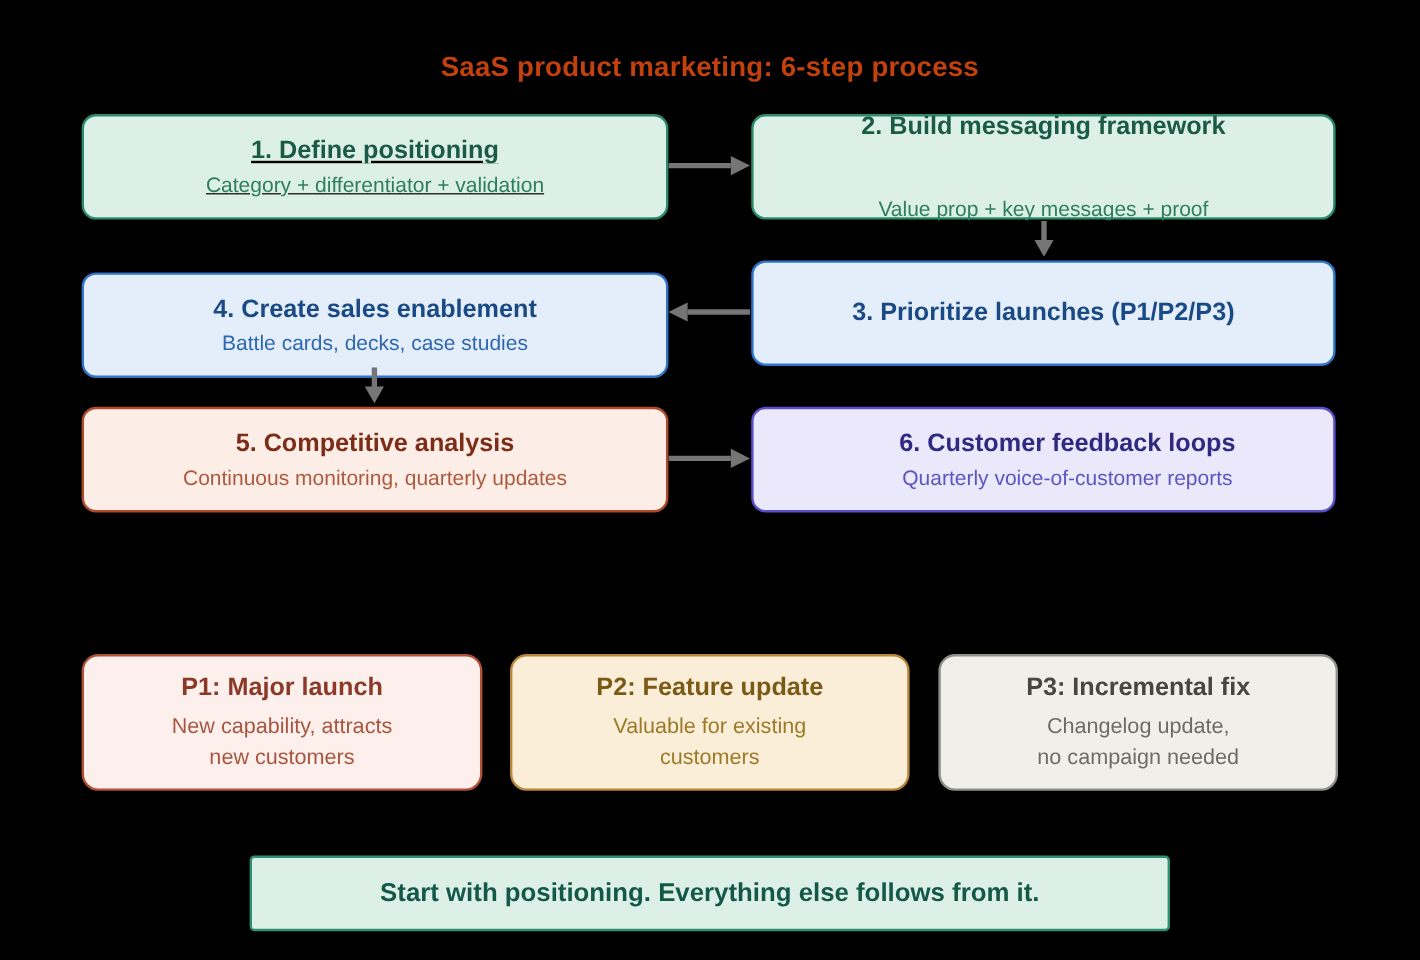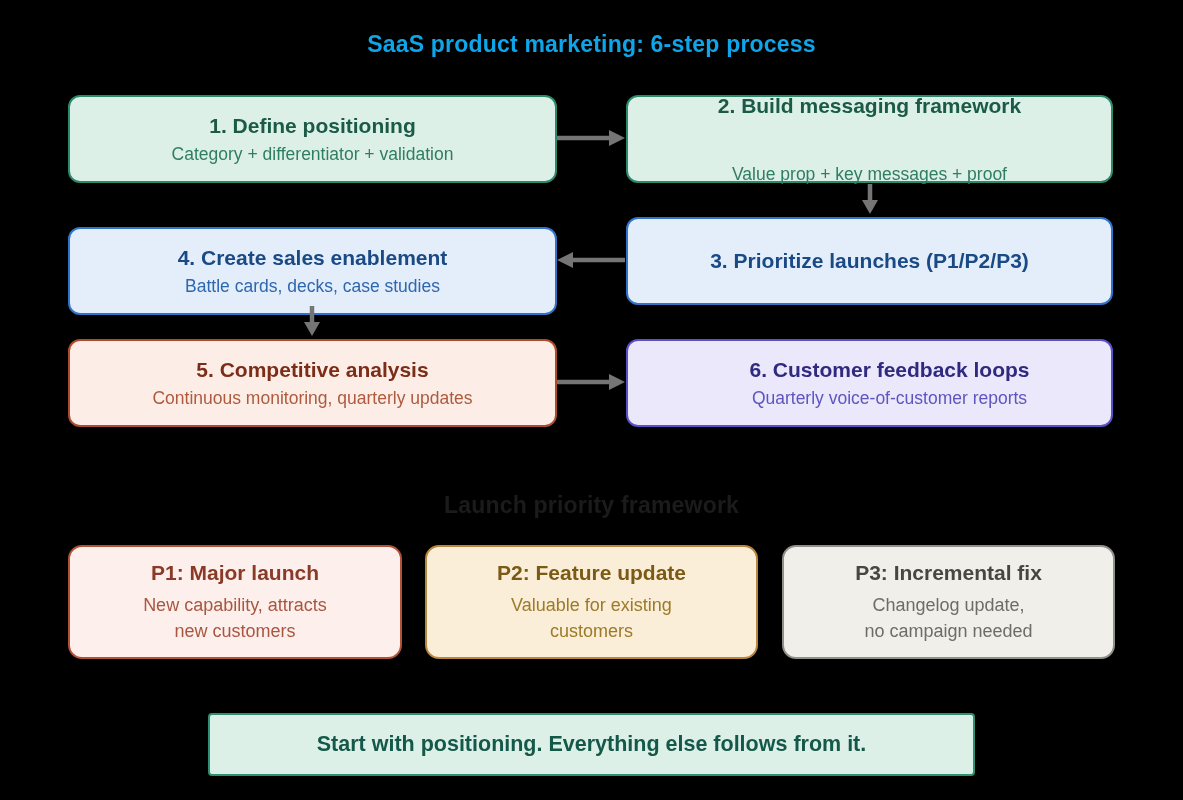--- a/index.html
+++ b/index.html
@@ -57,23 +57,23 @@
   .arrow {
     position: absolute;
     color: #757575;
   }
 </style>
 </head>
 <body>
 
 <div class="canvas">
 
-  <div class="heading" style="top: 31px; color: #0ea5e9;">SaaS product marketing: 6-step process</div>
+  <div class="heading" style="top: 42px; color: #c2410c;">SaaS product marketing: 6-step process</div>
 
-  <div class="box" style="left: 68px; top: 95px; width: 489px; height: 88px; --bg: #ddf0e7; --border: #2c8a6c; --title: #1a5a47; --subtitle: #2f7d62;">
+  <div class="box" style="left: 68px; top: 95px; width: 489px; height: 88px; text-decoration: underline; --bg: #ddf0e7; --border: #2c8a6c; --title: #1a5a47; --subtitle: #2f7d62;">
     <div class="title">1. Define positioning</div>
     <div class="subtitle">Category + differentiator + validation</div>
   </div>
 
   <div class="box" style="left: 626px; top: 95px; width: 487px; height: 88px; gap: 44px; --bg: #ddf0e7; --border: #2c8a6c; --title: #1a5a47; --subtitle: #2f7d62;">
     <div class="title">2. Build messaging framework</div>
     <div class="subtitle">Value prop + key messages + proof</div>
   </div>
 
   <div class="box" style="left: 68px; top: 227px; width: 489px; height: 88px; --bg: #e4eefa; --border: #2f74c9; --title: #1a4a85; --subtitle: #2d67b0;">
@@ -113,21 +113,20 @@
   <svg class="arrow" style="left: 302px; top: 306px; color: rgb(117, 117, 117);" width="20" height="30" viewBox="0 0 20 30">
     <line x1="10" y1="0" x2="10" y2="17" stroke="currentColor" stroke-width="4.5"></line>
     <polygon points="2,16 18,16 10,30" fill="currentColor"></polygon>
   </svg>
 
   <svg class="arrow" style="left: 557px; top: 372px; color: rgb(117, 117, 117);" width="68" height="20" viewBox="0 0 68 20">
     <line x1="0" y1="10" x2="52" y2="10" stroke="currentColor" stroke-width="4.5"></line>
     <polygon points="52,2 68,10 52,18" fill="currentColor"></polygon>
   </svg>
 
-  <div class="heading" style="top: 492px; color: rgb(27, 27, 27);">Launch priority framework</div>
 
   <div class="box pbox" style="left: 68px; top: 545px; width: 334px; height: 114px; --bg: #fdf0ec; --border: #b15138; --title: #8a3a27; --subtitle: #a85640;">
     <div class="title">P1: Major launch</div>
     <div class="subtitle">New capability, attracts
 new customers</div>
   </div>
 
   <div class="box pbox" style="left: 425px; top: 545px; width: 333px; height: 114px; --bg: #faeed8; --border: #b8873b; --title: #7a5a14; --subtitle: #9d7a28;">
     <div class="title">P2: Feature update</div>
     <div class="subtitle">Valuable for existing

